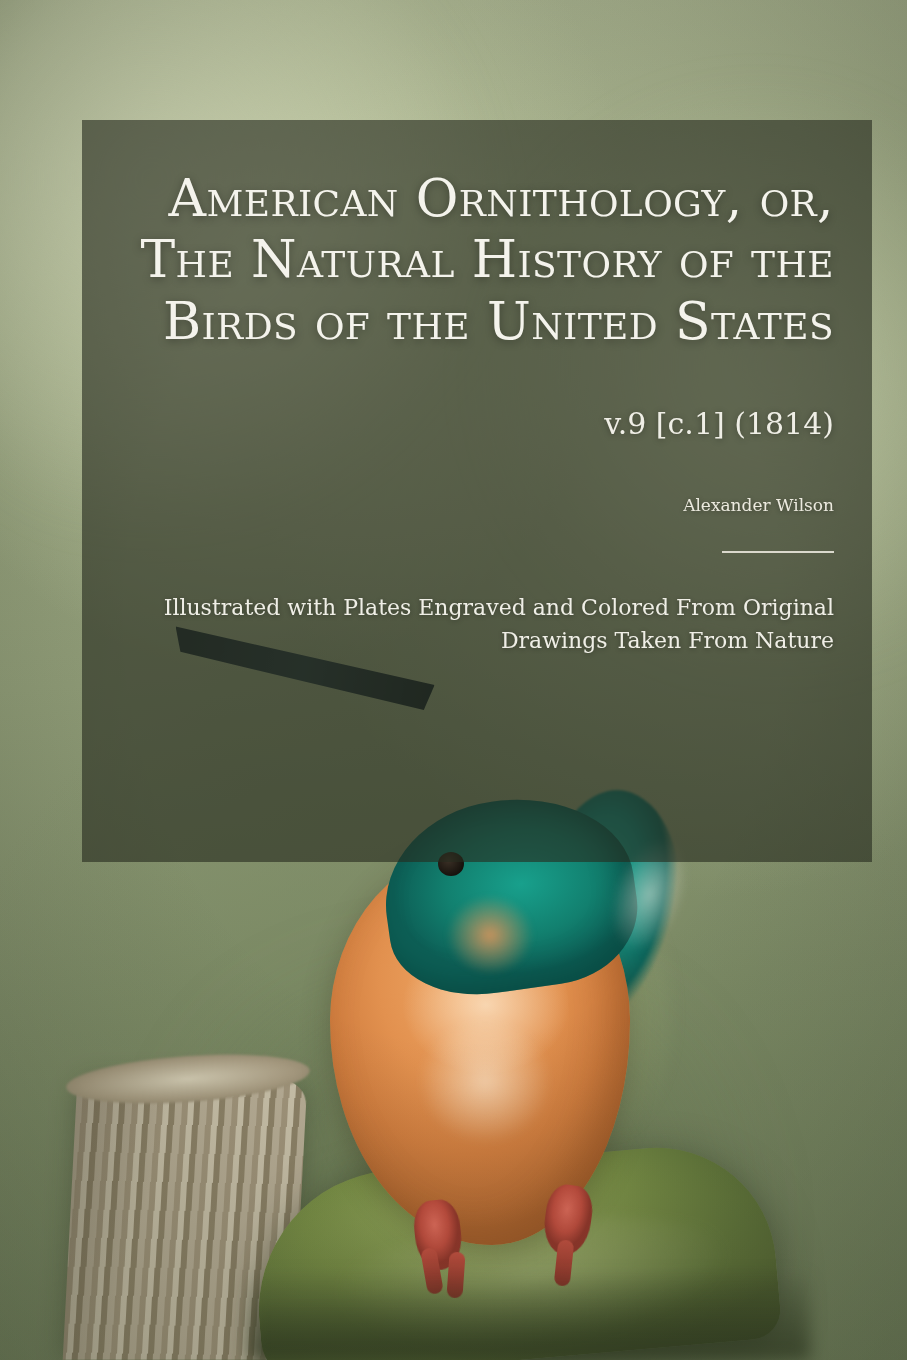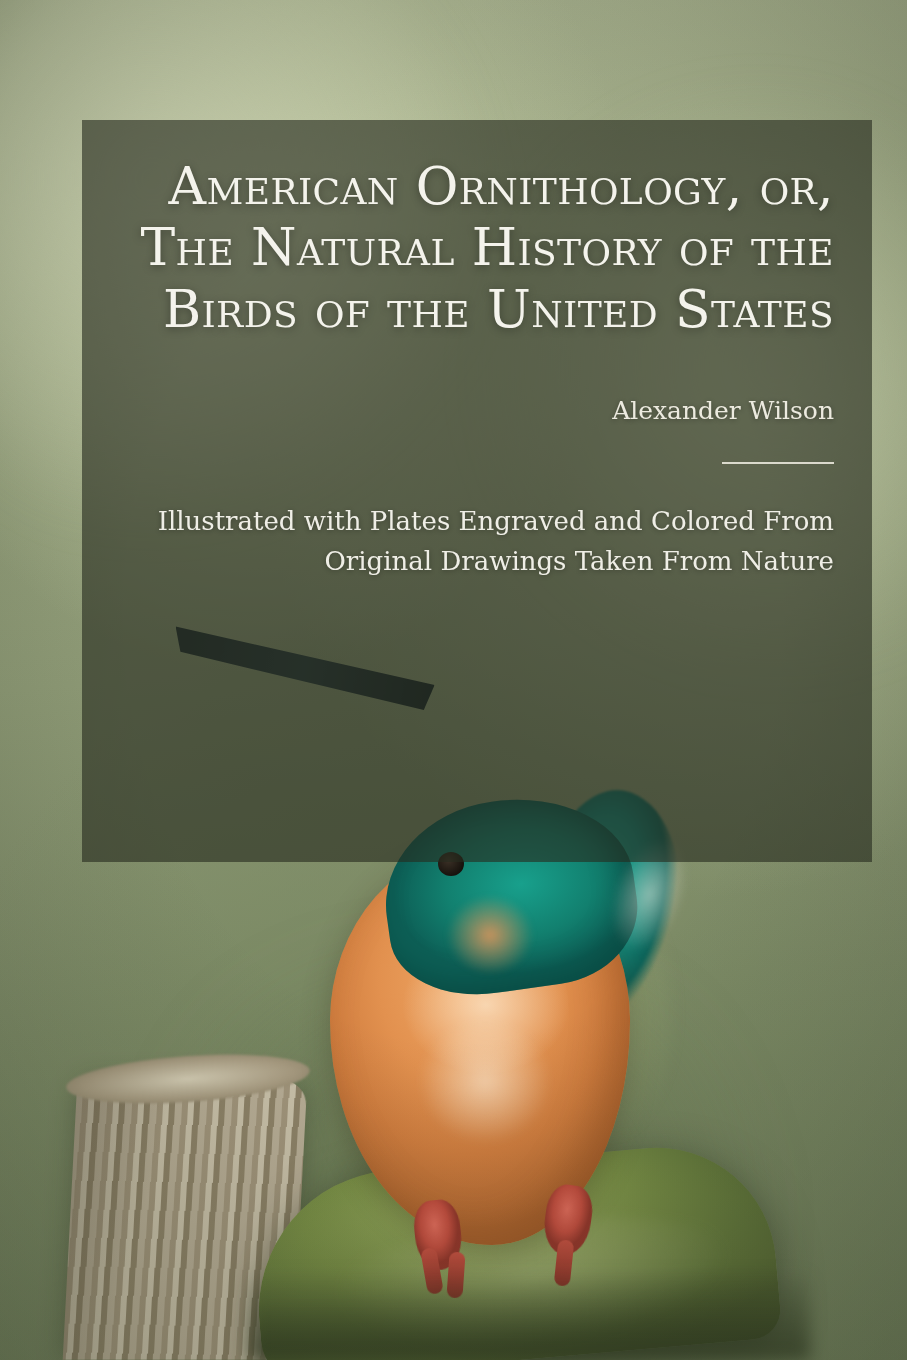--- a/index.html
+++ b/index.html
@@ -258,21 +258,21 @@
 
   
   .title-panel {
     position: absolute;
     left: 82px;
     top: 120px;
     width: 790px;
     height: 742px;
     background: rgba(38, 44, 30, 0.62);
     box-sizing: border-box;
-    padding: 36px 38px 0 56px;
+    padding: 48px 38px 0 56px;
     color: #f2f1ea;
   }
 
   .book-title {
     margin: 0;
     font-family: "DejaVu Serif", "Liberation Serif", serif;
     font-weight: 400;
     font-size: 52px;
     line-height: 1.18;
     letter-spacing: 0.4px;
@@ -290,39 +290,39 @@
     color: #efeee6;
     text-shadow: 0 1px 6px rgba(0,0,0,0.35);
   }
 
   .authors {
     margin-top: 52px;
     text-align: right;
   }
   .author {
     font-family: "DejaVu Serif", "Liberation Serif", serif;
-    font-size: 25px;
+    font-size: 17px;
     line-height: 1.52;
     color: #eceadf;
     text-shadow: 0 1px 5px rgba(0,0,0,0.33);
   }
 
   .rule {
     margin: 32px 0 0 auto;
     width: 112px;
     height: 2px;
     background: #e9e7dc;
     opacity: 0.9;
   }
 
   .subtitle {
     margin-top: 38px;
     text-align: right;
     font-family: "DejaVu Serif", "Liberation Serif", serif;
-    font-size: 26px;
+    font-size: 22px;
     line-height: 1.52;
     color: #efeee6;
     text-shadow: 0 1px 5px rgba(0,0,0,0.33);
   }
 </style>
 </head>
 <body>
 
 <div class="cover">
 
@@ -355,20 +355,21 @@
     <div class="toe t3"></div>
 
     <div class="perch-dark"></div>
     <div class="bg-vignette"></div>
   </div>
 
   <div class="title-panel">
 
     <h1 class="book-title">American Ornithology, or, The Natural History of the Birds of the United States</h1>
 
+    <div class="volume-line">v.9 [c.1] (1814)</div>
 
     <div class="authors">
       <div class="author">Alexander Wilson</div>
     </div>
 
     <div class="rule"></div>
 
     <div class="subtitle">Illustrated with Plates Engraved and Colored From Original Drawings Taken From Nature</div>
   </div>
 

